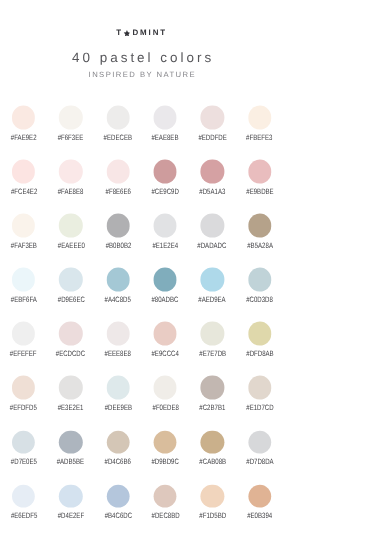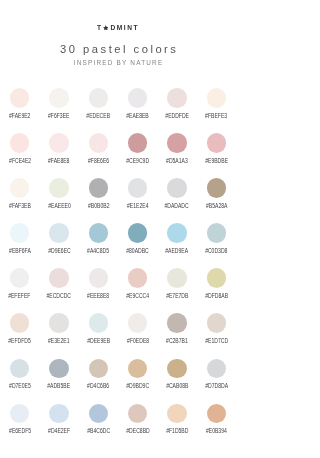--- a/index.html
+++ b/index.html
@@ -36,21 +36,21 @@
 <div class="page">
   <div class="logo">
     <span class="lt">T</span>
     <span class="star">
       <svg viewBox="0 0 100 95" width="100%" height="100%" style="display:block">
         <path fill="#333338" d="M50 0 L64.7 33.1 L100 38.2 L74.2 63.3 L80.9 95 L50 79.6 L19.1 95 L25.8 63.3 L0 38.2 L35.3 33.1 Z"></path>
       </svg>
     </span>
     <span class="lt">DMINT</span>
   </div>
-  <div class="title">30 pastel colors</div>
+  <div class="title">40 pastel colors</div>
   <div class="sub">INSPIRED BY NATURE</div>
   <div class="grid" id="grid">
       <div class="cell">
         <div class="sw" style="background: rgb(250, 233, 226);"></div>
         <div class="hex">#FAE9E2</div>
       </div>
       <div class="cell">
         <div class="sw" style="background: rgb(246, 243, 238);"></div>
         <div class="hex">#F6F3EE</div>
       </div>

